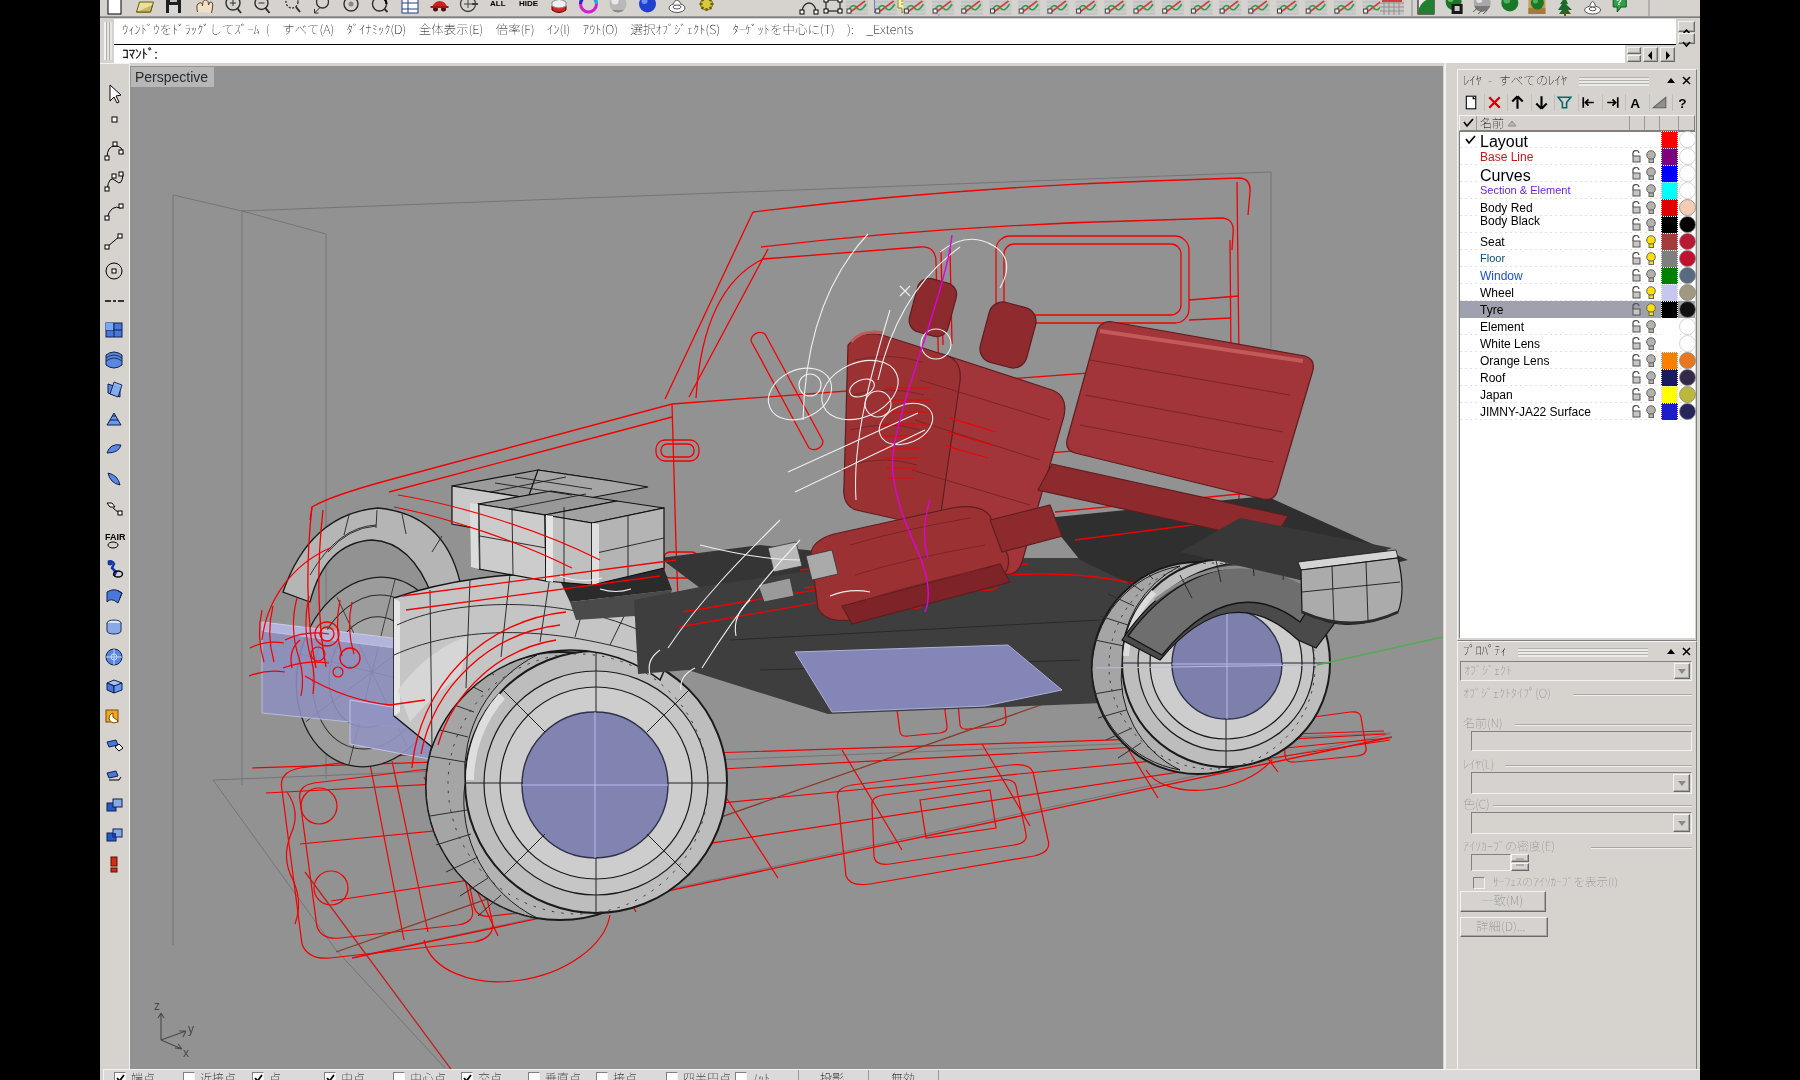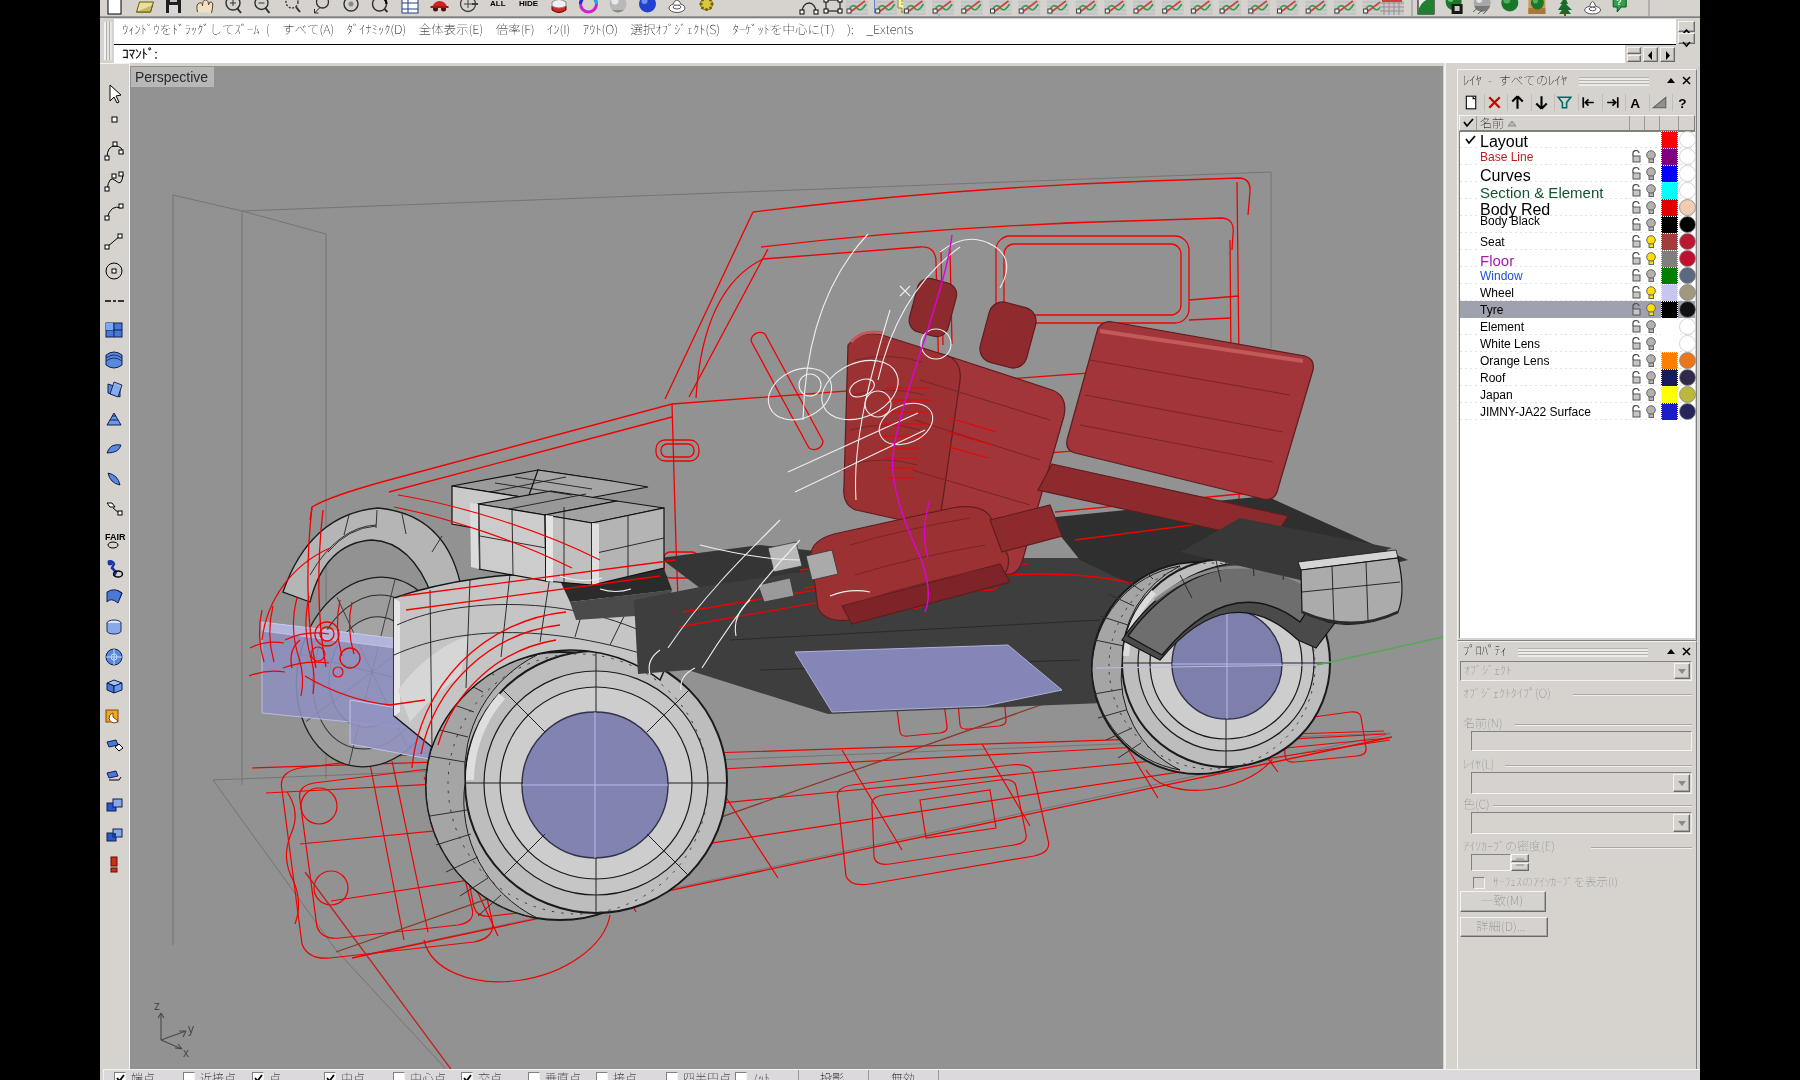--- a/index.html
+++ b/index.html
@@ -800,35 +800,35 @@
       </svg>
 <svg class="abs" style="left:202px;top:104px" width="12" height="14" viewBox="0 0 12 14">
         <circle cx="6" cy="5" r="4.3" fill="#b4b2ae" stroke="#666"></circle>
         <rect x="4" y="9" width="4.5" height="3.5" fill="#b4b2ae" stroke="#666"></rect>
       </svg>
 <div class="abs" style="left:218px;top:102px;width:17px;height:17px;background:#0000FF;border-top:1px dotted #fff;border-left:1px dotted #fff;border-right:1px dotted #fff"></div>
 <svg class="abs" style="left:236px;top:102px" width="17" height="17">
         <circle cx="8.5" cy="8.5" r="8" fill="#FFFFFF" stroke="#c8c8c8" stroke-width="0.8"></circle>
       </svg>
 <div class="abs" style="left:17px;top:135px;width:235px;height:1px;background:repeating-linear-gradient(90deg,#e4e2de 0 2px,#fff 2px 5px)"></div>
-<div class="abs" style="left:37px;top:121px;font-size:15px;color:#14532d;white-space:nowrap">Section &amp; Element</div>
+<div class="abs" style="left:37px;top:121px;font-size:11px;color:#6d28d9;white-space:nowrap">Section &amp; Element</div>
 <svg class="abs" style="left:188px;top:121px" width="11" height="13" viewBox="0 0 11 13">
         <path d="M2 6 V4 a3 3 0 0 1 6 -1" fill="none" stroke="#555" stroke-width="1.3"></path>
         <rect x="2" y="6" width="7" height="6" fill="#c8c6c2" stroke="#555"></rect>
       </svg>
 <svg class="abs" style="left:202px;top:121px" width="12" height="14" viewBox="0 0 12 14">
         <circle cx="6" cy="5" r="4.3" fill="#b4b2ae" stroke="#666"></circle>
         <rect x="4" y="9" width="4.5" height="3.5" fill="#b4b2ae" stroke="#666"></rect>
       </svg>
 <div class="abs" style="left:218px;top:119px;width:17px;height:17px;background:#00FFFF;border-top:1px dotted #fff;border-left:1px dotted #fff;border-right:1px dotted #fff"></div>
 <svg class="abs" style="left:236px;top:119px" width="17" height="17">
         <circle cx="8.5" cy="8.5" r="8" fill="#FFFFFF" stroke="#c8c8c8" stroke-width="0.8"></circle>
       </svg>
 <div class="abs" style="left:17px;top:152px;width:235px;height:1px;background:repeating-linear-gradient(90deg,#e4e2de 0 2px,#fff 2px 5px)"></div>
-<div class="abs" style="left:37px;top:138px;font-size:16px;color:#000;white-space:nowrap">Body Red</div>
+<div class="abs" style="left:37px;top:138px;font-size:12px;color:#000;white-space:nowrap">Body Red</div>
 <svg class="abs" style="left:188px;top:138px" width="11" height="13" viewBox="0 0 11 13">
         <path d="M2 6 V4 a3 3 0 0 1 6 -1" fill="none" stroke="#555" stroke-width="1.3"></path>
         <rect x="2" y="6" width="7" height="6" fill="#c8c6c2" stroke="#555"></rect>
       </svg>
 <svg class="abs" style="left:202px;top:138px" width="12" height="14" viewBox="0 0 12 14">
         <circle cx="6" cy="5" r="4.3" fill="#b4b2ae" stroke="#666"></circle>
         <rect x="4" y="9" width="4.5" height="3.5" fill="#b4b2ae" stroke="#666"></rect>
       </svg>
 <div class="abs" style="left:218px;top:136px;width:17px;height:17px;background:#E00000;border-top:1px dotted #fff;border-left:1px dotted #fff;border-right:1px dotted #fff"></div>
 <svg class="abs" style="left:236px;top:136px" width="17" height="17">
@@ -856,21 +856,21 @@
       </svg>
 <svg class="abs" style="left:202px;top:172px" width="12" height="14" viewBox="0 0 12 14">
         <circle cx="6" cy="5" r="4.3" fill="#FFE000" stroke="#666"></circle>
         <rect x="4" y="9" width="4.5" height="3.5" fill="#FFE000" stroke="#666"></rect>
       </svg>
 <div class="abs" style="left:218px;top:170px;width:17px;height:17px;background:#A43C3C;border-top:1px dotted #fff;border-left:1px dotted #fff;border-right:1px dotted #fff"></div>
 <svg class="abs" style="left:236px;top:170px" width="17" height="17">
         <circle cx="8.5" cy="8.5" r="8" fill="#B81834" stroke="#888" stroke-width="0.8"></circle>
       </svg>
 <div class="abs" style="left:17px;top:203px;width:235px;height:1px;background:repeating-linear-gradient(90deg,#e4e2de 0 2px,#fff 2px 5px)"></div>
-<div class="abs" style="left:37px;top:189px;font-size:15px;color:#a21caf;white-space:nowrap">Floor</div>
+<div class="abs" style="left:37px;top:189px;font-size:11px;color:#0c4a6e;white-space:nowrap">Floor</div>
 <svg class="abs" style="left:188px;top:189px" width="11" height="13" viewBox="0 0 11 13">
         <path d="M2 6 V4 a3 3 0 0 1 6 -1" fill="none" stroke="#555" stroke-width="1.3"></path>
         <rect x="2" y="6" width="7" height="6" fill="#c8c6c2" stroke="#555"></rect>
       </svg>
 <svg class="abs" style="left:202px;top:189px" width="12" height="14" viewBox="0 0 12 14">
         <circle cx="6" cy="5" r="4.3" fill="#FFE000" stroke="#666"></circle>
         <rect x="4" y="9" width="4.5" height="3.5" fill="#FFE000" stroke="#666"></rect>
       </svg>
 <div class="abs" style="left:218px;top:187px;width:17px;height:17px;background:#7F7F7F;border-top:1px dotted #fff;border-left:1px dotted #fff;border-right:1px dotted #fff"></div>
 <svg class="abs" style="left:236px;top:187px" width="17" height="17">

